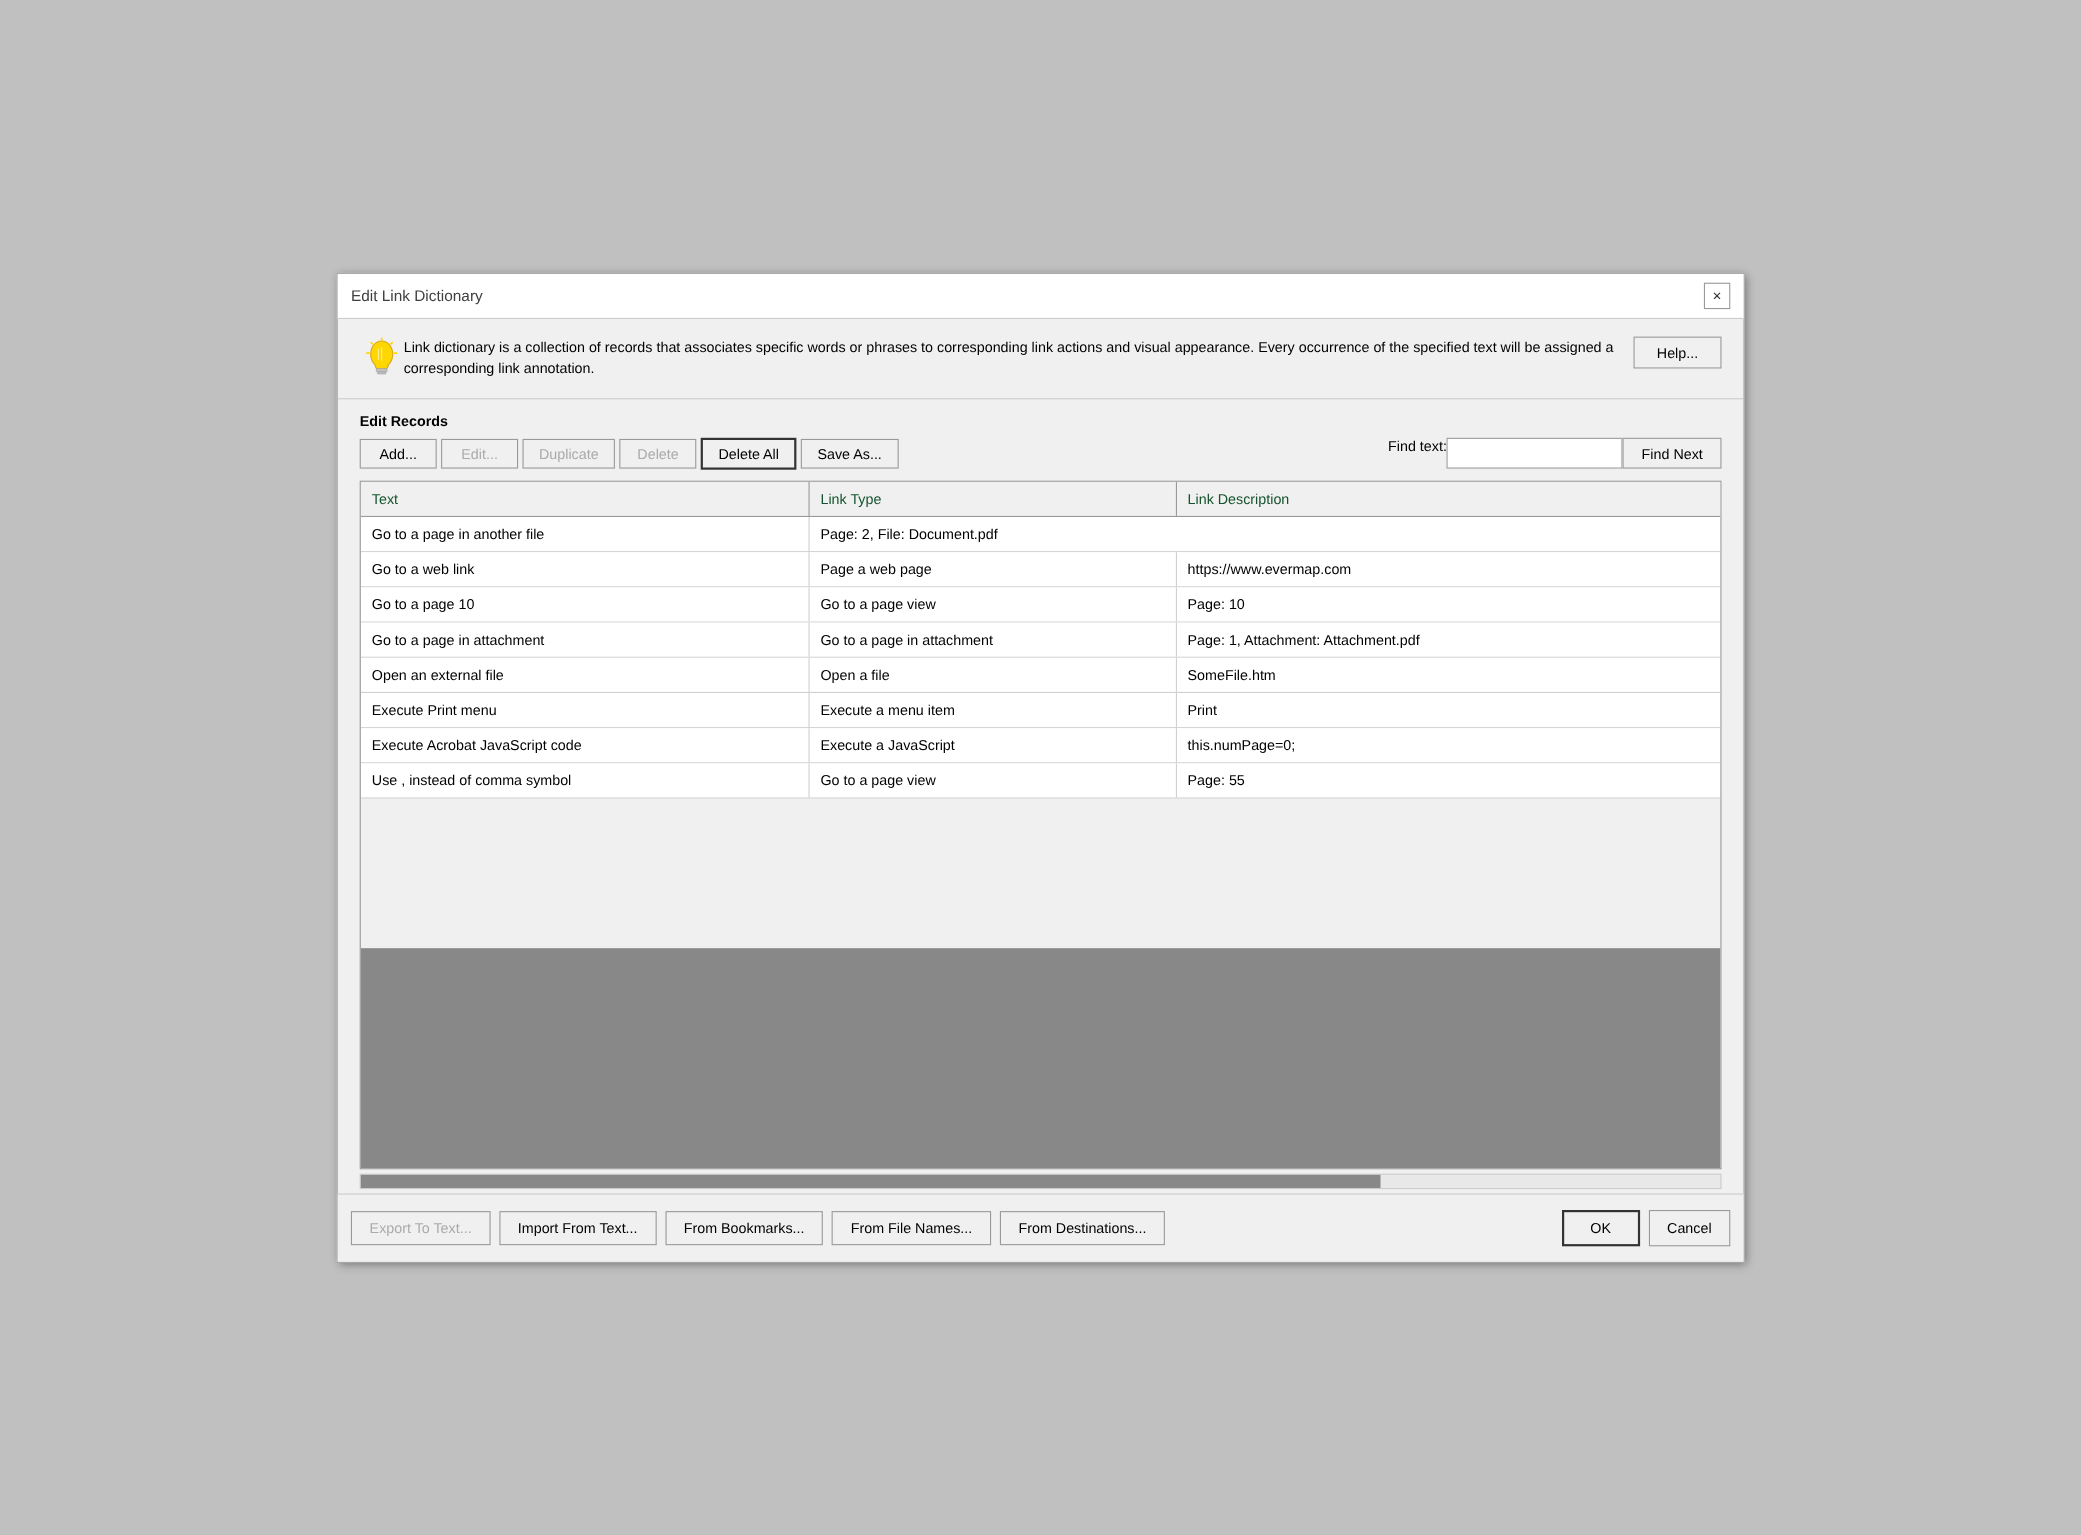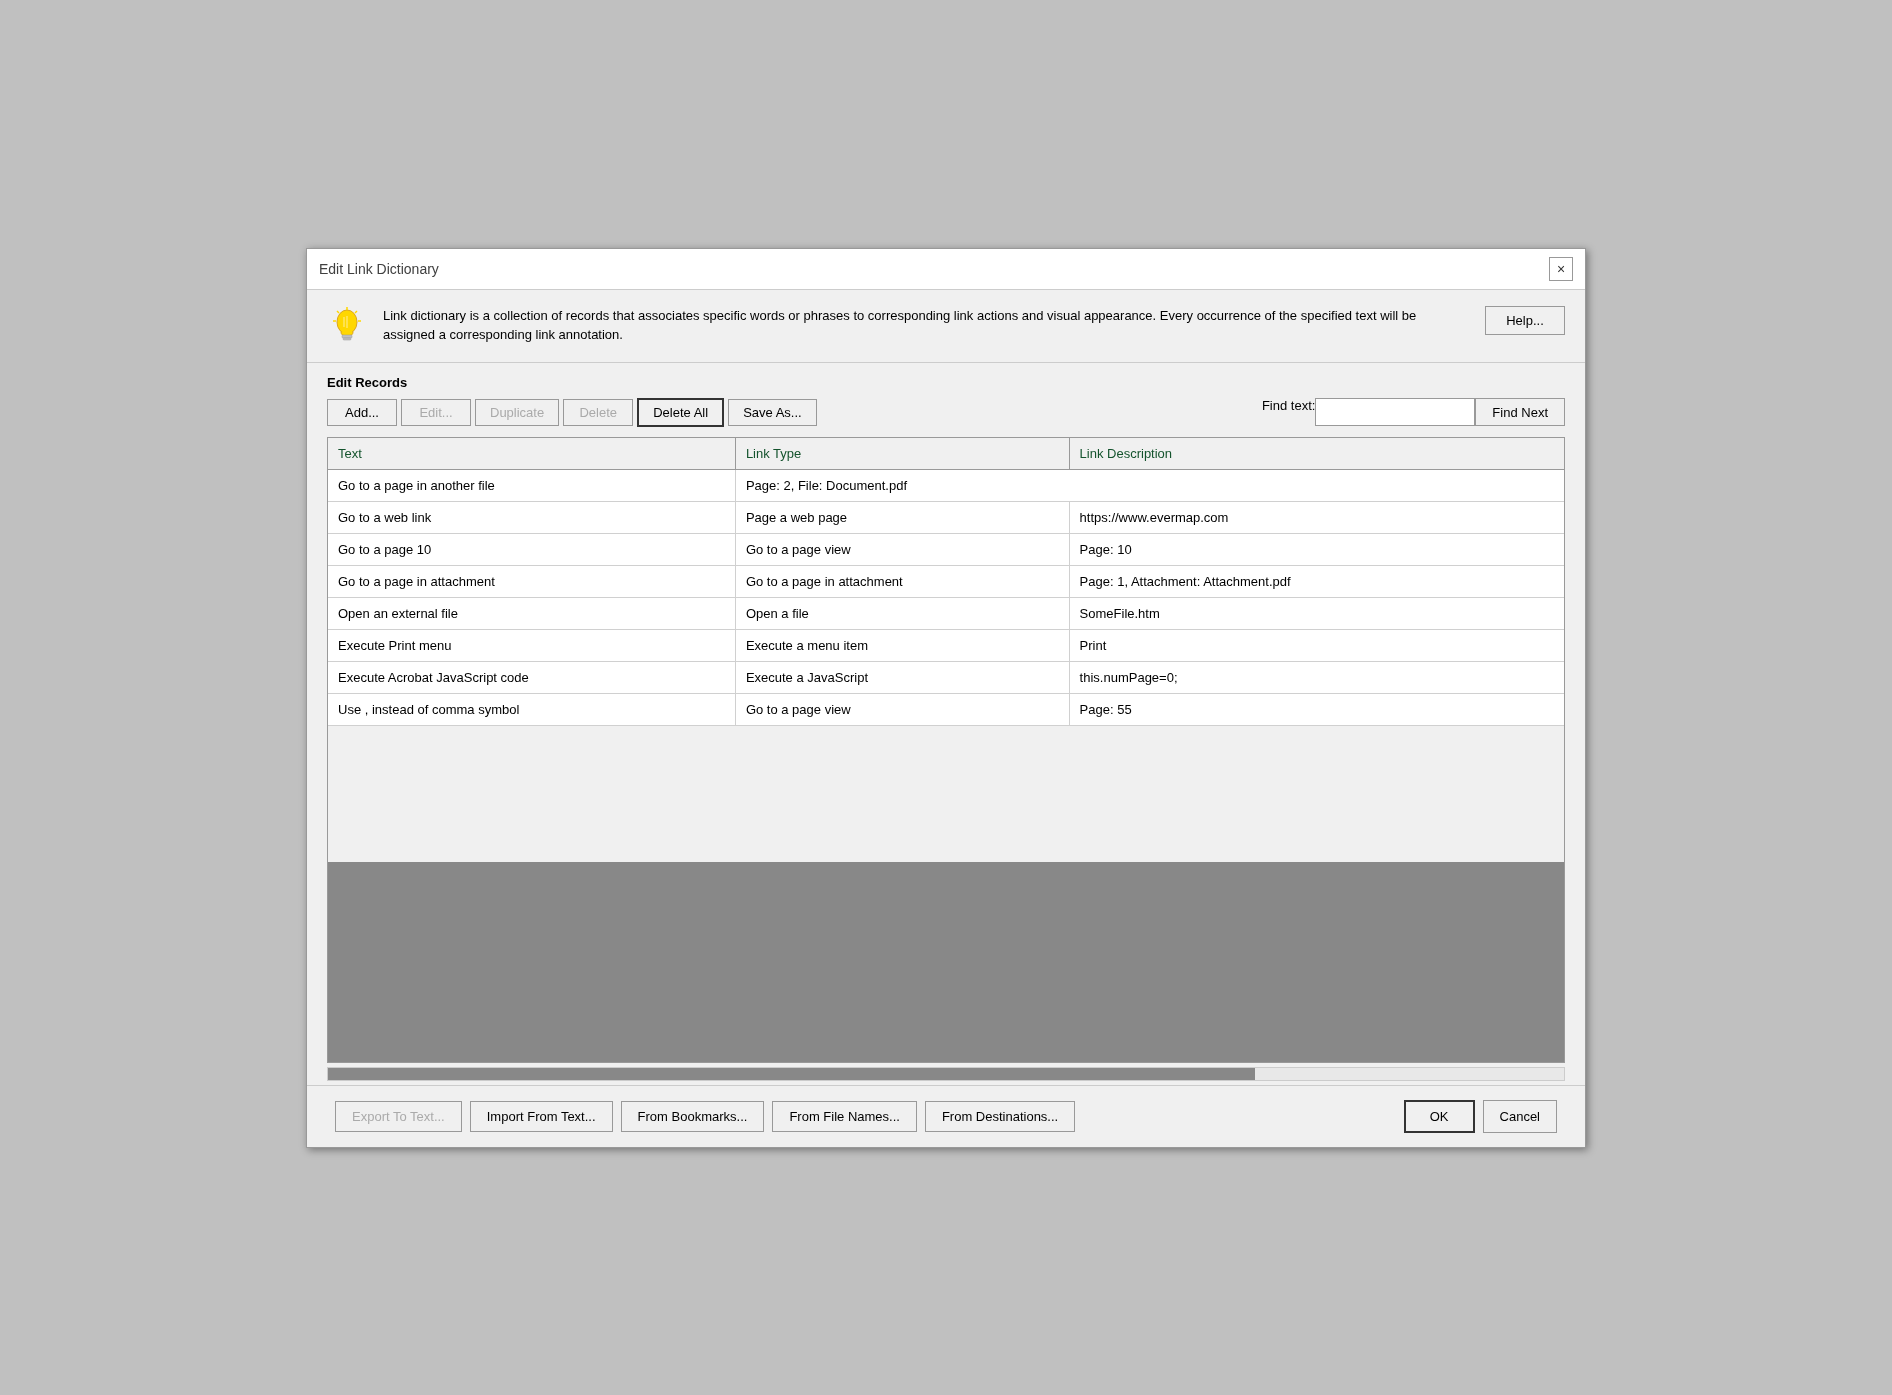--- a/index.html
+++ b/index.html
@@ -53,21 +53,21 @@
       align-items: center;
       justify-content: center;
       font-size: 14px;
       color: #333;
     }
 
     .header-section {
       display: flex;
       align-items: flex-start;
       padding: 16px 20px;
-      gap: 16px;
+      gap: 0;
       border-bottom: 1px solid #ccc;
     }
 
     .lightbulb-icon {
       width: 40px;
       height: 40px;
       flex-shrink: 0;
     }
 
     .header-text {
@@ -206,21 +206,21 @@
 
     .table-empty {
       flex: 1;
       background: #888;
       min-height: 200px;
     }
 
     .footer-section {
       display: flex;
       align-items: center;
-      padding: 14px 28px;
+      padding: 14px 12px;
       gap: 8px;
       border-top: 1px solid #ccc;
       background: #f0f0f0;
       margin-top: auto;
     }
 
     .footer-btn {
       padding: 7px 16px;
       background: #f0f0f0;
       border: 1px solid #999;

